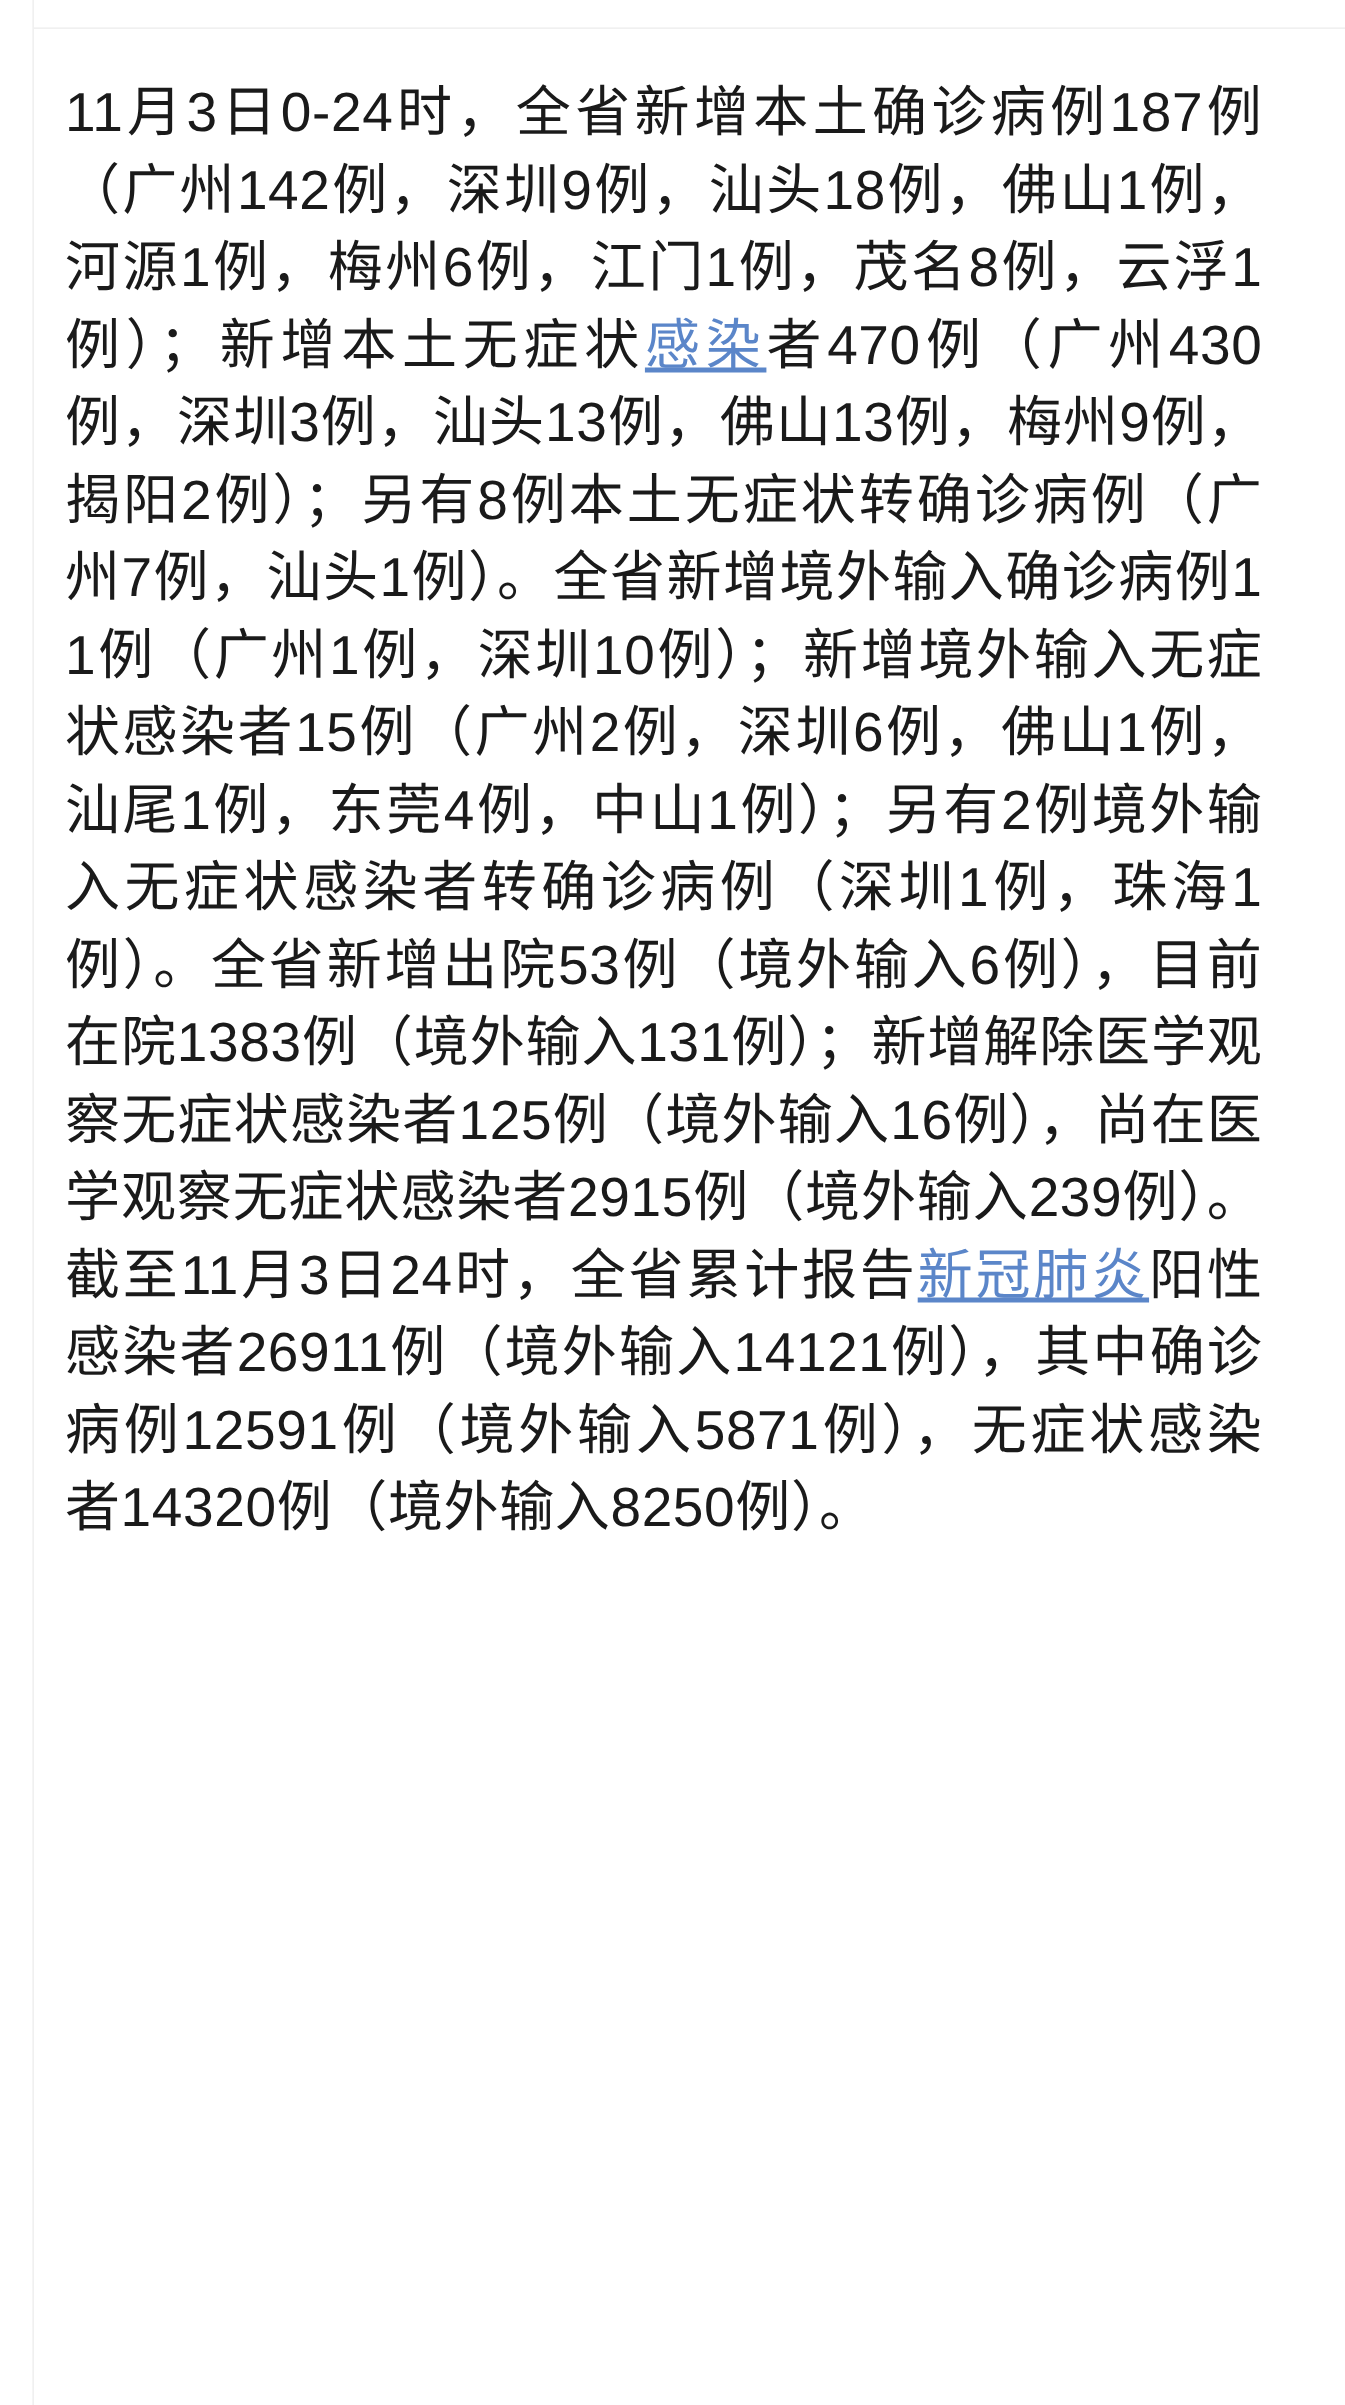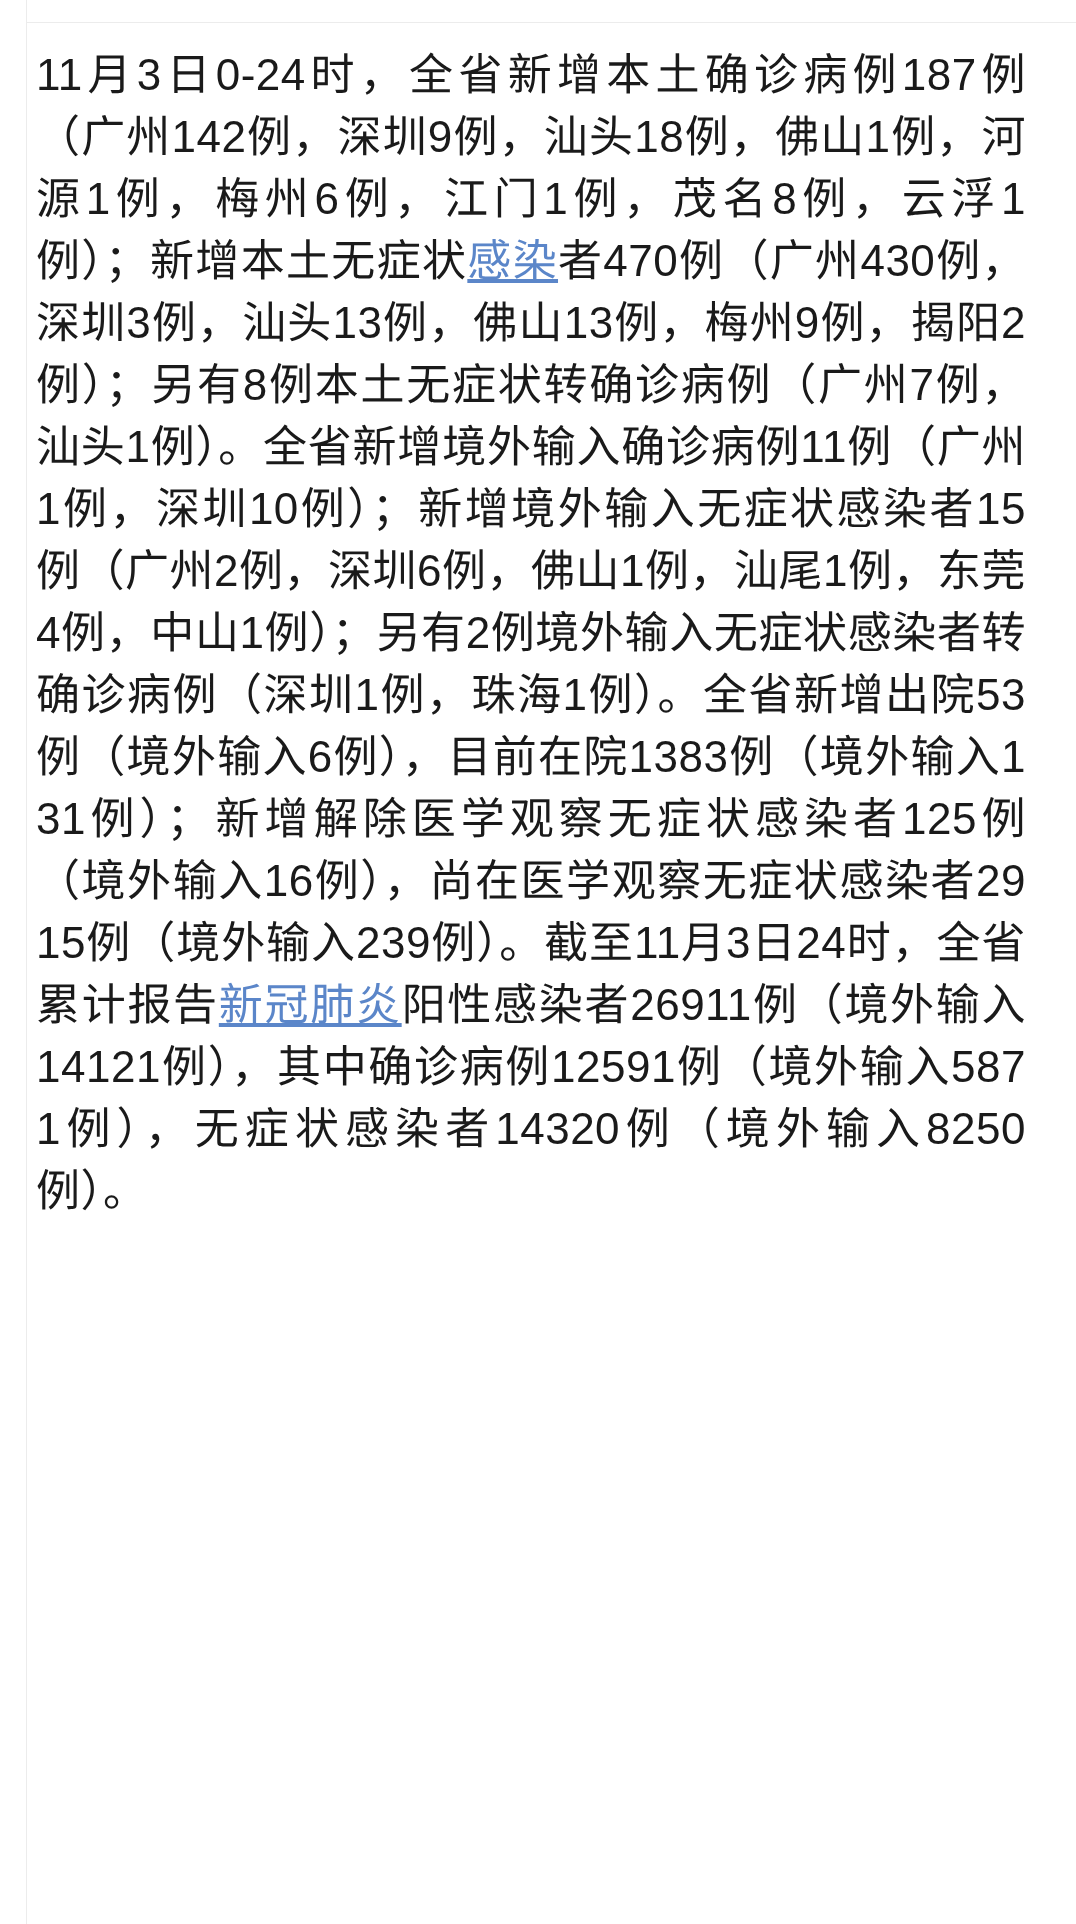--- a/index.html
+++ b/index.html
@@ -40,21 +40,21 @@
   }
   .article {
     position: absolute;
     left: 36px;
     top: 44px;
     width: 1008px;
     padding-right: 18px;
     box-sizing: border-box;
   }
   .para {
-    margin: 0;
+    margin: 16px;
     color: #1a1a1a;
     font-size: 44px;
     line-height: 62px;
     text-align: justify;
     text-justify: inter-ideograph;
     letter-spacing: 0.5px;
     word-break: break-all;
   }
   .link {
     color: #5b86c9;

